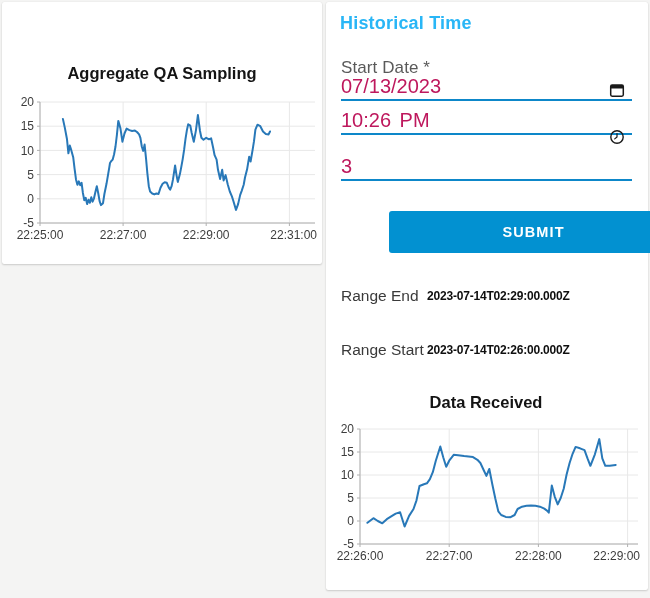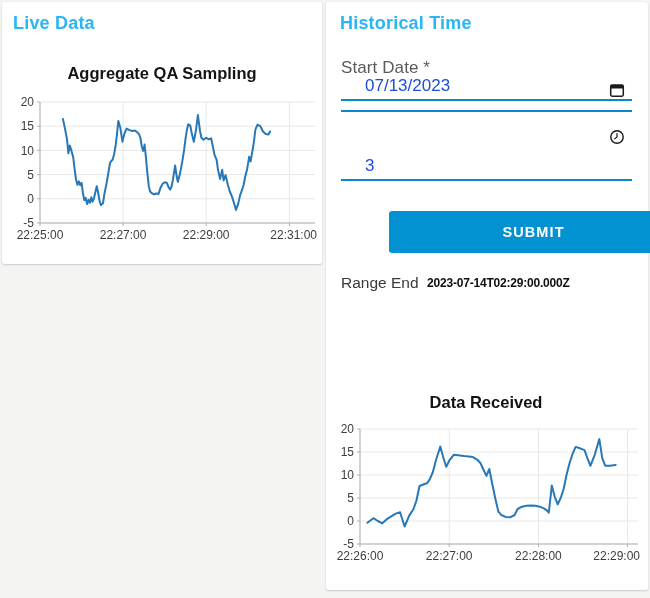--- a/index.html
+++ b/index.html
@@ -24,41 +24,40 @@
   .chart-title{
     position:absolute;left:20px;width:280px;text-align:center;
     font-size:16.5px;font-weight:700;color:#141414;
   }
   svg.chart{position:absolute;display:block;}
   .tick{font:12px "Liberation Sans",sans-serif;fill:#3d3d3d;}
 
   
   .field{position:absolute;left:15px;width:291px;}
   .field-label{font-size:17px;color:#5a5a5a;line-height:13px;letter-spacing:.1px;}
-  .field-value{font-size:17px;color:#1d4ed8;line-height:22px;margin-top:1px;word-spacing:3px;margin-left:24px;}
+  .field-value{font-size:20px;color:#be185d;line-height:22px;margin-top:1px;word-spacing:3px;}
   .field-underline{height:2px;background:#0d87c9;margin-top:2px;}
   .field-icon{position:absolute;left:268px;top:21px;width:16px;height:16px;}
 
   .submit{
     position:absolute;left:15px;top:209px;width:289px;height:42px;
     background:#0291d1;border:none;border-radius:3px;
     color:#ffffff;font-family:"Liberation Sans",sans-serif;
     font-size:14.5px;font-weight:700;letter-spacing:1.1px;cursor:pointer;margin-left:48px;
   }
   .range-row{position:absolute;left:0;width:322px;height:20px;}
   .range-label{position:absolute;left:15px;font-size:15.5px;color:#3a3a3a;line-height:20px;}
   .range-value{position:absolute;left:101px;font-size:12px;font-weight:700;color:#0f0f0f;line-height:20px;letter-spacing:-0.2px;white-space:nowrap;}
 </style>
 </head>
 <body>
 
 <div class="page">
 
   <section class="card card-left">
-    <h1 class="panel-title">Live Data</h1>
     <div class="chart-title" style="top:62px">Aggregate QA Sampling</div>
     <svg class="chart" width="320" height="155" style="left:0;top:88px">
         <line x1="38" x2="313" y1="12.0" y2="12.0" stroke="#e8e8e8"></line>
         <line x1="38" x2="313" y1="36.2" y2="36.2" stroke="#e8e8e8"></line>
         <line x1="38" x2="313" y1="60.4" y2="60.4" stroke="#e8e8e8"></line>
         <line x1="38" x2="313" y1="84.6" y2="84.6" stroke="#e8e8e8"></line>
         <line x1="38" x2="313" y1="108.8" y2="108.8" stroke="#e8e8e8"></line>
         <line x1="38" x2="313" y1="133.0" y2="133.0" stroke="#e8e8e8"></line>
         <line x1="38.0" x2="38.0" y1="12" y2="133" stroke="#e8e8e8"></line>
         <line x1="121.1" x2="121.1" y1="12" y2="133" stroke="#e8e8e8"></line>
@@ -99,39 +98,44 @@
       <span class="field-icon">
         <svg width="16" height="16" viewBox="0 0 16 16">
           <rect x="1.7" y="3" width="12.6" height="11.2" rx="1.4" fill="none" stroke="#1a1a1a" stroke-width="1.5"></rect>
           <path d="M1.7 4.4 q0-1.4 1.4-1.4 h10 q1.2 0 1.2 1.4 v2 H1.7 Z" fill="#1a1a1a"></path>
         </svg>
       </span>
       <div class="field-underline"></div>
     </div>
 
     <div class="field" style="top:106px">
+      <div class="field-value">10:26 PM</div>
       <span class="field-icon">
         <svg width="16" height="16" viewBox="0 0 16 16">
           <circle cx="8" cy="8" r="6.2" fill="none" stroke="#1a1a1a" stroke-width="1.4"></circle>
           <polyline points="8,4.6 8,8 5.7,9.9" fill="none" stroke="#1a1a1a" stroke-width="1.2" stroke-linecap="round" stroke-linejoin="round"></polyline>
         </svg>
       </span>
       <div class="field-underline"></div>
     </div>
 
     <div class="field" style="top:152px">
       <div class="field-value">3</div>
       <div class="field-underline"></div>
     </div>
 
     <button class="submit">SUBMIT</button>
 
-    <div class="range-row" style="top:271px">
+    <div class="range-row" style="top:284px">
       <span class="range-label">Range End</span>
       <span class="range-value">2023-07-14T02:29:00.000Z</span>
+    </div>
+    <div class="range-row" style="top:338px">
+      <span class="range-label">Range Start</span>
+      <span class="range-value">2023-07-14T02:26:00.000Z</span>
     </div>
 
     <div class="chart-title" style="top:391px">Data Received</div>
     <svg class="chart" width="322" height="152" style="left:0;top:418px">
         <line x1="34" x2="312" y1="9.0" y2="9.0" stroke="#e8e8e8"></line>
         <line x1="34" x2="312" y1="32.0" y2="32.0" stroke="#e8e8e8"></line>
         <line x1="34" x2="312" y1="55.0" y2="55.0" stroke="#e8e8e8"></line>
         <line x1="34" x2="312" y1="78.0" y2="78.0" stroke="#e8e8e8"></line>
         <line x1="34" x2="312" y1="101.0" y2="101.0" stroke="#e8e8e8"></line>
         <line x1="34" x2="312" y1="124.0" y2="124.0" stroke="#e8e8e8"></line>

